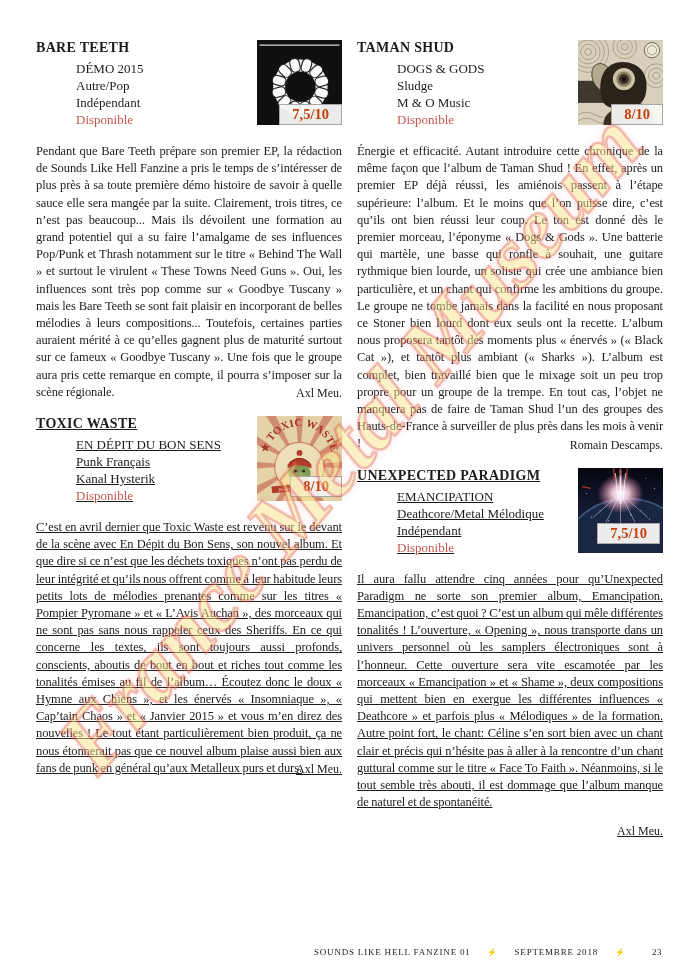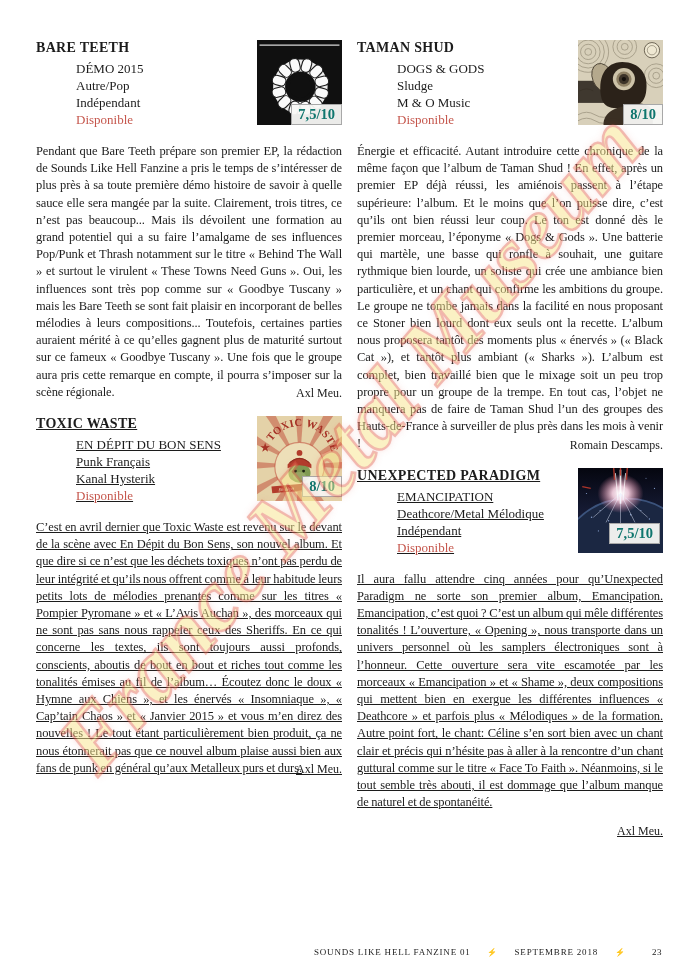--- a/index.html
+++ b/index.html
@@ -11,21 +11,21 @@
   .review{display:block;}
   .review + .review{margin-top:15px;text-decoration:underline;}
   .rev-head{display:flex;justify-content:space-between;align-items:flex-start;}
   .head-text{width:214px;}
   .band{font-size:14px;font-weight:bold;margin:0 0 4px;letter-spacing:.3px;}
   .meta{font-size:13px;line-height:17px;margin-left:40px;}
   .status{color:#c5564c;}
   .cover{position:relative;width:85px;height:85px;flex:0 0 85px;}
   .cover svg{width:85px;height:85px;display:block;}
   .score{position:absolute;right:0;bottom:0;background:rgba(248,248,246,.95);border:1px solid #a8a8a8;
-         color:#0f766e;font-weight:bold;font-size:14.5px;line-height:1.15;padding:1px 6px;}
+         color:#c2410c;font-weight:bold;font-size:14.5px;line-height:1.15;padding:1px 12px;}
   .score.lift{bottom:4px;}
   .score.lift2{bottom:9px;right:3px;}
   .body{margin:15px 0 0;font-size:12.5px;line-height:17.2px;text-align:justify;
         letter-spacing:-0.1px;word-spacing:-0.4px;}
   .sig{font-size:12px;text-align:right;}
   .sig-inline{margin-top:-15px;}
   .sig-below{margin-top:12px;}
   .footer{position:absolute;left:36px;right:38px;top:947px;display:flex;justify-content:flex-end;
           align-items:baseline;gap:17px;font-size:9px;letter-spacing:.8px;color:#222;}
   .bolt{font-size:8px;letter-spacing:0;}

